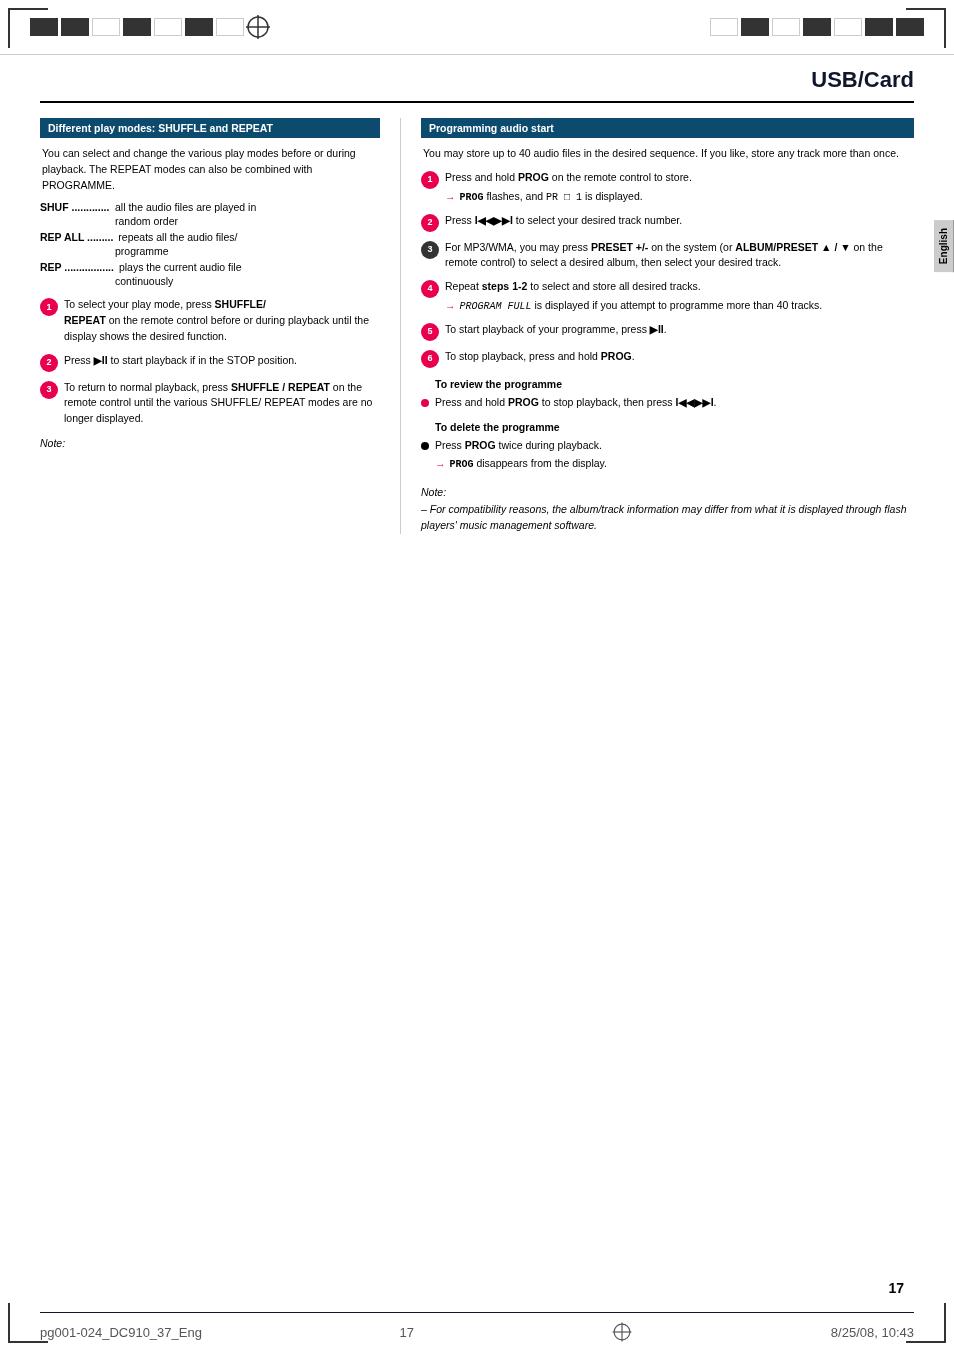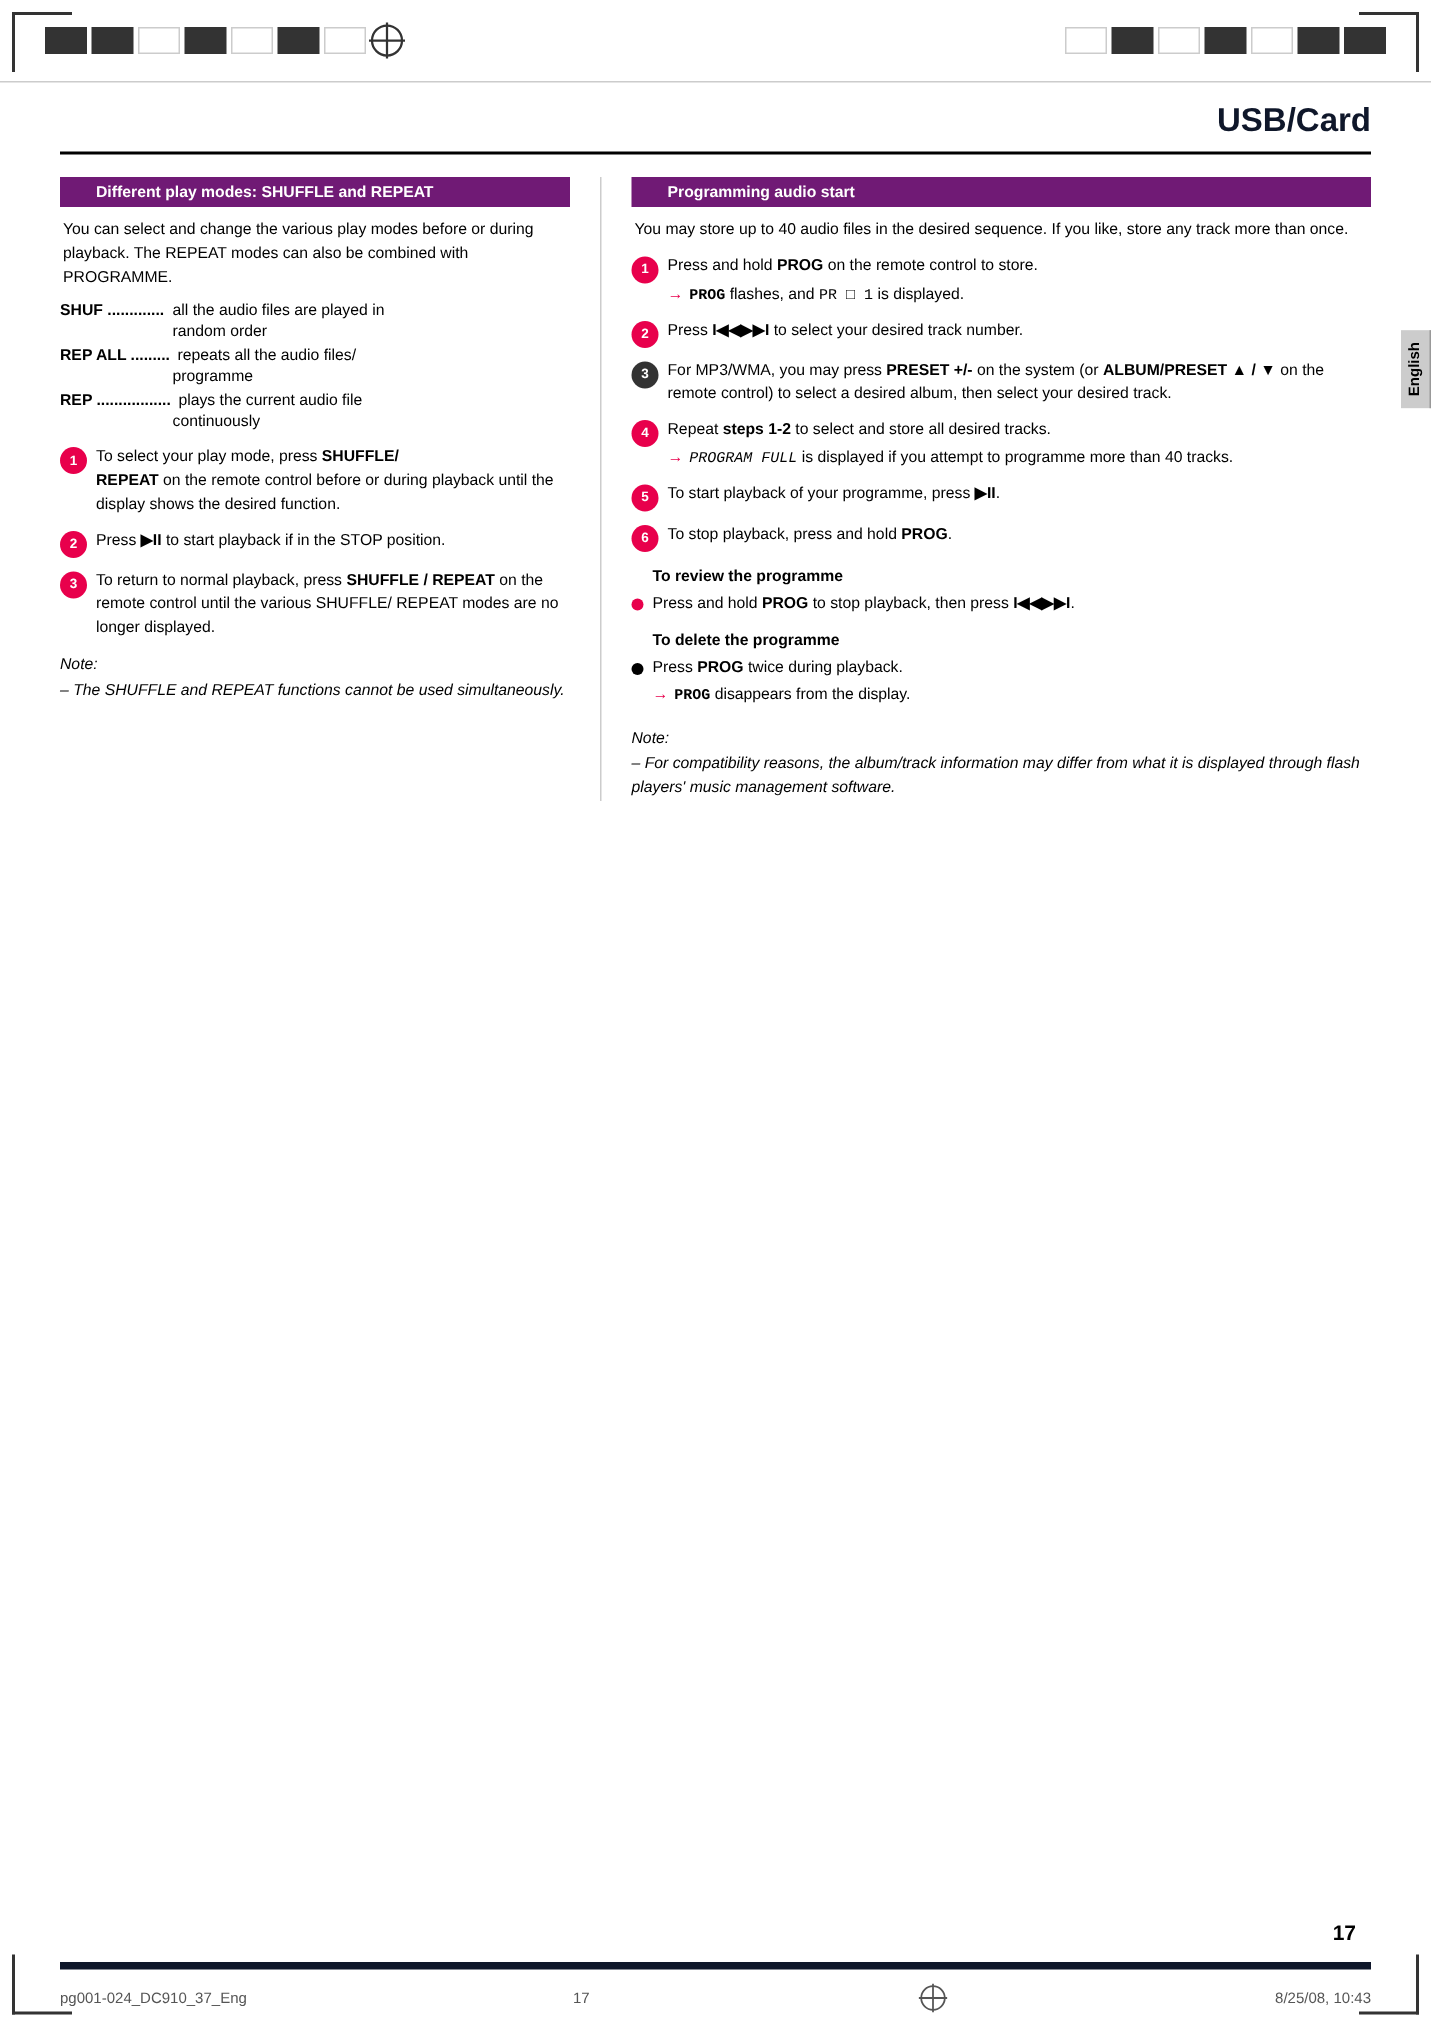--- a/index.html
+++ b/index.html
@@ -106,23 +106,23 @@
       flex-shrink: 0;
     }
 
     
     .right-column {
       flex: 1;
     }
 
     
     .section-box {
-      background: #701a75;
+      background: #0c4a6e;
       color: #fff;
-      padding: 4px 24px;
+      padding: 4px 8px;
       font-size: 10.5px;
       font-weight: bold;
       margin-bottom: 8px;
     }
 
     
     .content-text {
       font-size: 10.5px;
       line-height: 1.5;
       margin-bottom: 8px;
@@ -263,23 +263,23 @@
 
     
     .bottom-bar {
       position: absolute;
       bottom: 8px;
       left: 40px;
       right: 40px;
       display: flex;
       justify-content: space-between;
       align-items: center;
-      font-size: 10px;
+      font-size: 13px;
       color: #555;
-      border-top: 5px solid #0f172a;
+      border-top: 1px solid #0f172a;
       padding-top: 8px;
     }
 
     
     .crosshair-svg {
       width: 28px;
       height: 28px;
     }
 
     
@@ -372,21 +372,20 @@
 
     <div class="step">
       <div class="step-num">3</div>
       <div class="step-text">
         To return to normal playback, press <span class="bold">SHUFFLE / REPEAT</span> on the remote control until the various SHUFFLE/ REPEAT modes are no longer displayed.
       </div>
     </div>
 
     <div class="note-section">
       <div class="note-label">Note:</div>
-      <div class="note-text">– The SHUFFLE and REPEAT functions cannot be used simultaneously.</div>
     </div>
 
   </div>
 
   <div class="col-divider"></div>
 
   <div class="right-column">
 
     <div class="section-box">Programming audio start</div>
 

